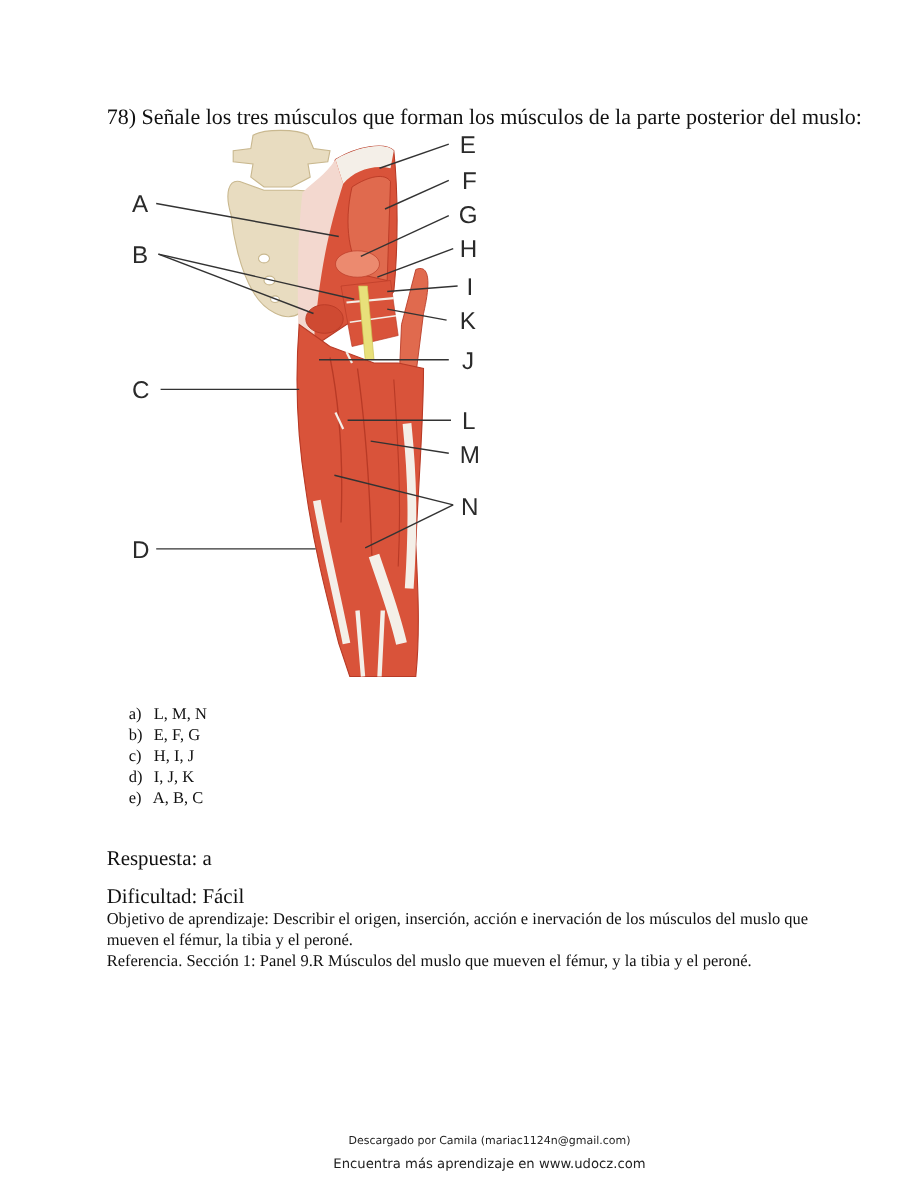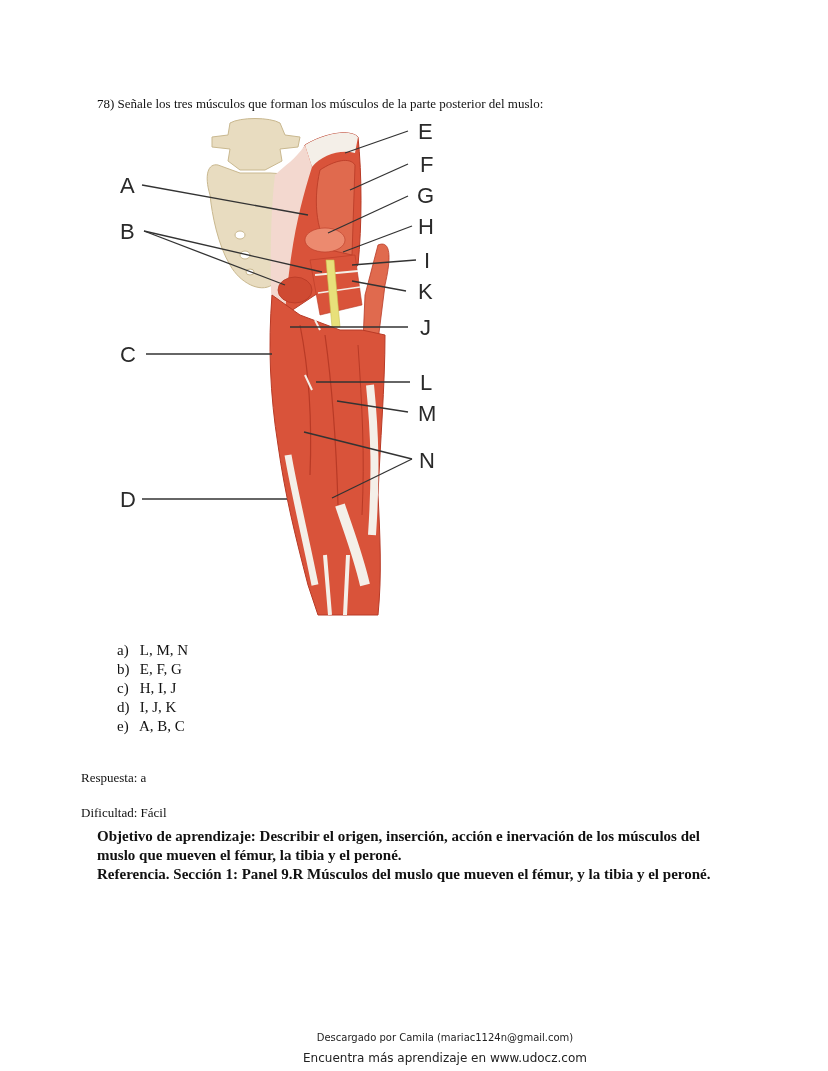--- a/index.html
+++ b/index.html
@@ -12,21 +12,21 @@
       height: 1071px;
       position: relative;
       overflow: hidden;
       font-family: "Liberation Serif", serif;
       color: #111111;
     }
     .question-title {
       position: absolute;
       left: 97px;
       top: 96px;
-      font-size: 13px;
+      font-size: 20px;
       white-space: nowrap;
     }
     .figure {
       position: absolute;
       left: 100px;
       top: 115px;
       width: 360px;
       height: 505px;
     }
     .figure svg {
@@ -54,31 +54,30 @@
     .options li {
       white-space: nowrap;
       font-family: Liberation Serif, serif;
     }
     .options .opt-letter {
       display: inline-block;
       width: 19px;
     }
     .meta-line {
       position: absolute;
-      left: 81px;
-      font-size: 13px;
+      left: 97px;
+      font-size: 19px;
       white-space: nowrap;
     }
     .paragraph {
       position: absolute;
       left: 97px;
       width: 640px;
       font-size: 15px;
       line-height: 19px;
-      font-weight: bold;
     }
     .footer-line {
       position: absolute;
       left: 0;
       width: 828px;
       text-align: center;
       font-family: "DejaVu Sans", sans-serif;
       color: #222222;
       padding-left: 31px;
     }

